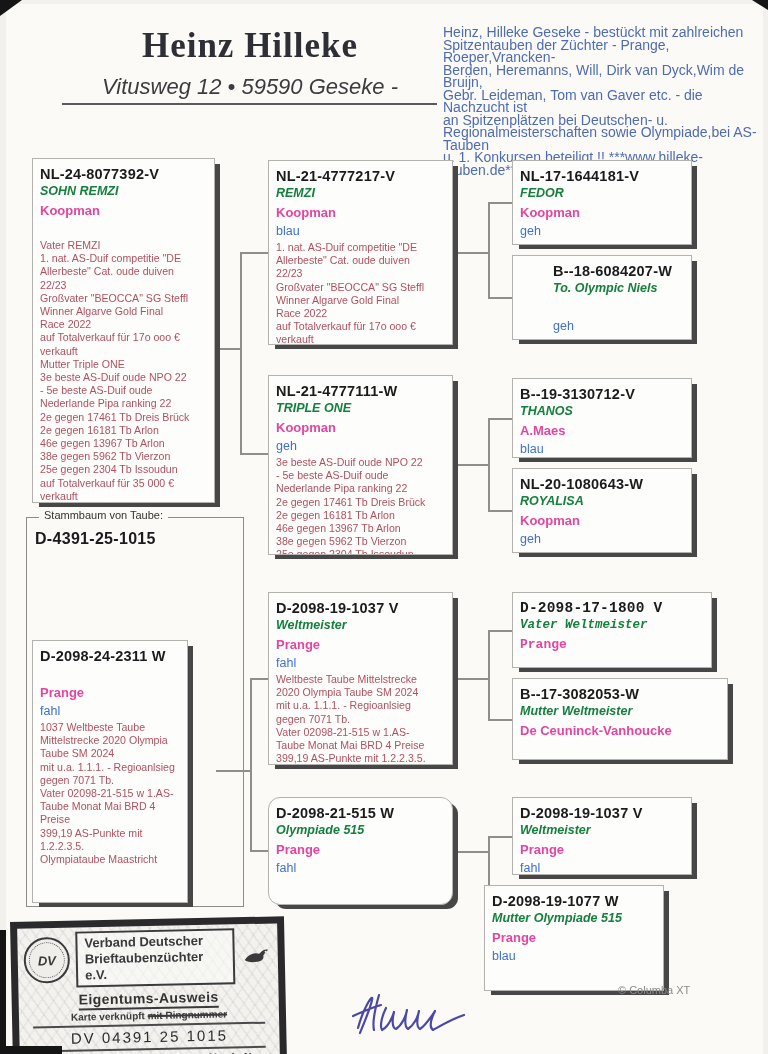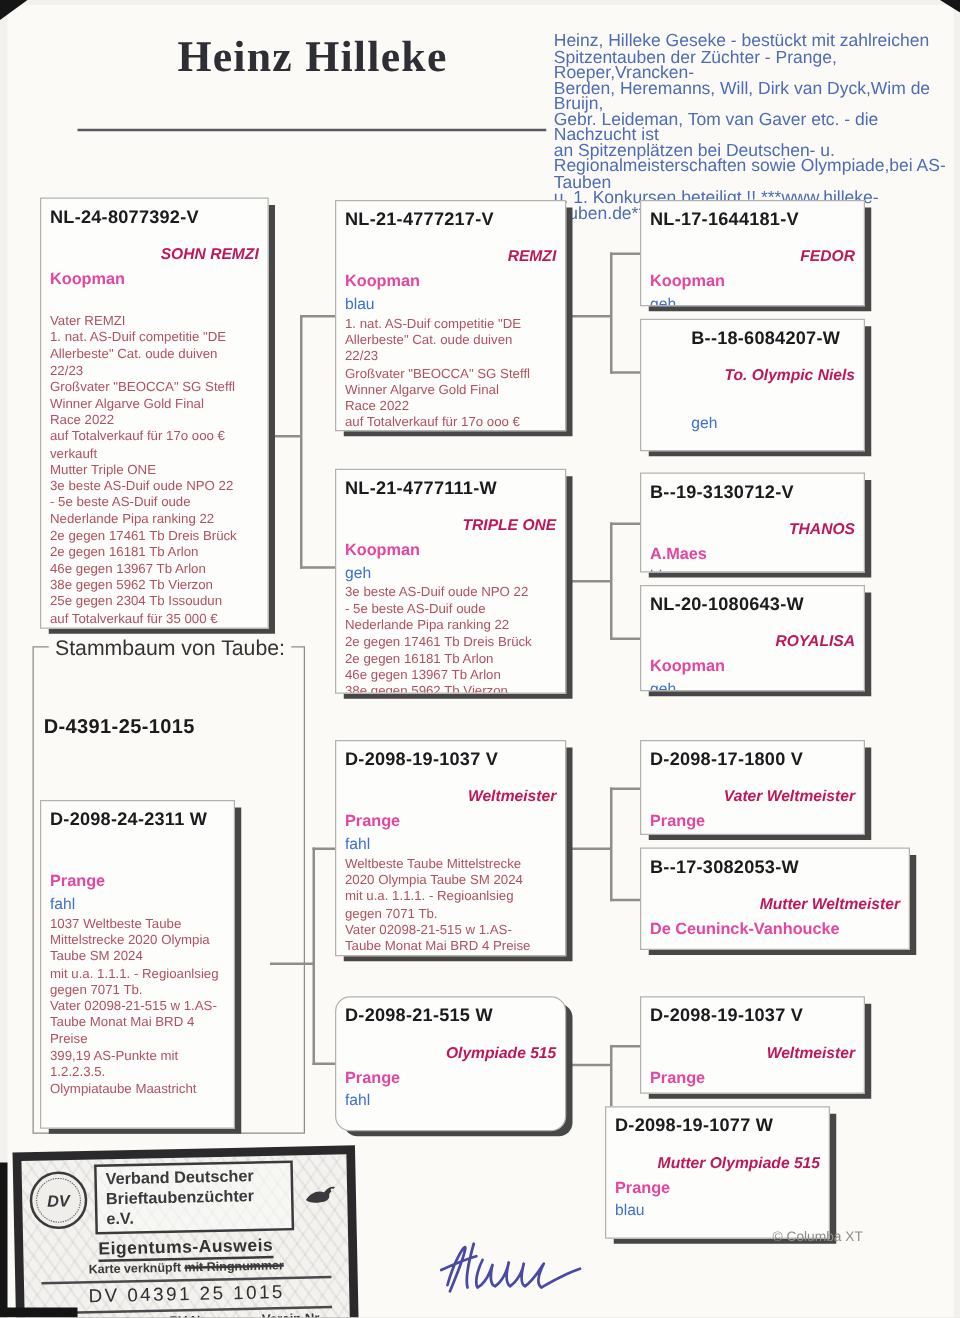--- a/index.html
+++ b/index.html
@@ -13,29 +13,29 @@
     font-style:italic;font-size:22px;color:#3c3c40;}
   .hdr-rule{position:absolute;left:62px;top:103px;width:375px;height:2px;background:#5a5a5e;}
   .hdr-contact{position:absolute;left:40px;top:109px;width:420px;text-align:center;
     font-weight:bold;font-size:16.5px;color:#38383c;}
   .info-block{position:absolute;left:443px;top:26px;width:318px;
     font-size:14px;line-height:12.5px;color:#4e6cb4;white-space:pre-line;}
   
   .pbox{position:absolute;background:#fdfdfb;border:1px solid #b3b2af;
     box-shadow:6px 5px 0 -1px #474747;padding:6px 7px;overflow:hidden;box-sizing:border-box;}
   .ring{font-size:14.5px;font-weight:bold;color:#1b1b1d;margin:1px 0 1px;letter-spacing:.2px;}
-  .pname{font-size:12.5px;font-weight:bold;font-style:italic;color:#be185d;margin:14px 0 1px;min-height:15px;text-align:right;}
+  .pname{font-size:12.5px;font-weight:bold;font-style:italic;color:#15803d;margin:2px 0 1px;min-height:15px;}
   .breeder{font-size:13px;font-weight:bold;color:#e3459f;margin:4px 0 2px;min-height:16px;}
   .pcolor{font-size:12.5px;color:#3f6fd0;margin:3px 0 2px;min-height:14px;}
   .pbody{font-size:10.6px;line-height:13.2px;color:#b1505f;white-space:pre-line;margin-top:3px;}
   
   .subject-frame{position:absolute;left:26px;top:517px;width:216px;height:388px;border:1px solid #8d8c89;}
   .subject-legend{position:absolute;left:12px;top:-9px;background:#fbfaf7;padding:0 5px;
-    font-size:17px;color:#333;}
-  .subject-ring{position:absolute;left:8px;top:12px;font-size:16px;font-weight:bold;color:#1b1b1d;letter-spacing:.3px;margin-top:43px;}
+    font-size:11px;color:#333;}
+  .subject-ring{position:absolute;left:8px;top:12px;font-size:16px;font-weight:bold;color:#1b1b1d;letter-spacing:.3px;}
   
   .cl{position:absolute;background:#8f8e8b;}
   .cl.h{height:2px;} .cl.v{width:2px;}
   
   #own-label{position:absolute;left:10px;top:922px;width:274px;height:150px;
     background:#2a2a2c;padding:7px;box-sizing:border-box;transform:rotate(-1.2deg);transform-origin:top left;}
   #own-inner{width:100%;height:100%;background-color:#f3f2ee;box-sizing:border-box;padding:4px 6px;
     background-image:repeating-linear-gradient(55deg,rgba(120,120,128,.10) 0 2px,transparent 2px 8px),
                      repeating-linear-gradient(-55deg,rgba(120,120,128,.07) 0 2px,transparent 2px 10px);}
   .own-row1{display:flex;align-items:center;gap:6px;}
@@ -65,20 +65,21 @@
   .art-bl1{left:0;top:930px;width:6px;height:124px;}
   .art-bl2{left:0;top:1046px;width:62px;height:8px;}
 </style>
 </head>
 <body>
 
 <div id="page">
   <div id="paper"></div>
 
   <div class="hdr-name">Heinz  Hilleke</div>
+  <div class="hdr-addr">Vitusweg 12 • 59590  Geseke -</div>
   <div class="hdr-rule"></div>
   <div class="info-block">Heinz, Hilleke Geseke - bestückt mit zahlreichen
 Spitzentauben der Züchter - Prange, Roeper,Vrancken-
 Berden, Heremanns, Will, Dirk van Dyck,Wim de Bruijn,
 Gebr. Leideman, Tom van Gaver  etc. - die Nachzucht ist
 an Spitzenplätzen bei  Deutschen- u.
 Regionalmeisterschaften  sowie Olympiade,bei  AS-Tauben
 u. 1. Konkursen beteiligt !! ***www.hilleke-tauben.de***</div>
 
   <div class="subject-frame">
@@ -205,39 +206,39 @@
     <div class="breeder">Prange</div>
     <div class="pcolor">fahl</div>
   </div>
 
   <div class="pbox" style="left:512px;top:160px;width:180px;height:85px;">
     <div class="ring">NL-17-1644181-V</div>
     <div class="pname">FEDOR</div>
     <div class="breeder">Koopman</div>
     <div class="pcolor">geh</div>
   </div>
-  <div class="pbox" style="left:512px;top:255px;width:180px;height:106px;padding-left:40px;">
+  <div class="pbox" style="left:512px;top:255px;width:180px;height:85px;padding-left:40px;">
     <div class="ring">B--18-6084207-W</div>
     <div class="pname">To. Olympic Niels</div>
     <div class="breeder"></div>
     <div class="pcolor">geh</div>
   </div>
   <div class="pbox" style="left:512px;top:378px;width:180px;height:80px;">
     <div class="ring">B--19-3130712-V</div>
     <div class="pname">THANOS</div>
     <div class="breeder">A.Maes</div>
     <div class="pcolor">blau</div>
   </div>
   <div class="pbox" style="left:512px;top:468px;width:180px;height:85px;">
     <div class="ring">NL-20-1080643-W</div>
     <div class="pname">ROYALISA</div>
     <div class="breeder">Koopman</div>
     <div class="pcolor">geh</div>
   </div>
-  <div class="pbox" style="left:512px;top:592px;width:180px;height:76px;">
+  <div class="pbox" style="left:512px;top:592px;width:200px;height:76px;font-family:Liberation Mono, monospace;">
     <div class="ring">D-2098-17-1800 V</div>
     <div class="pname">Vater Weltmeister</div>
     <div class="breeder">Prange</div>
   </div>
   <div class="pbox" style="left:512px;top:678px;width:216px;height:82px;">
     <div class="ring">B--17-3082053-W</div>
     <div class="pname">Mutter Weltmeister</div>
     <div class="breeder">De Ceuninck-Vanhoucke</div>
   </div>
   <div class="pbox" style="left:512px;top:797px;width:180px;height:78px;">

